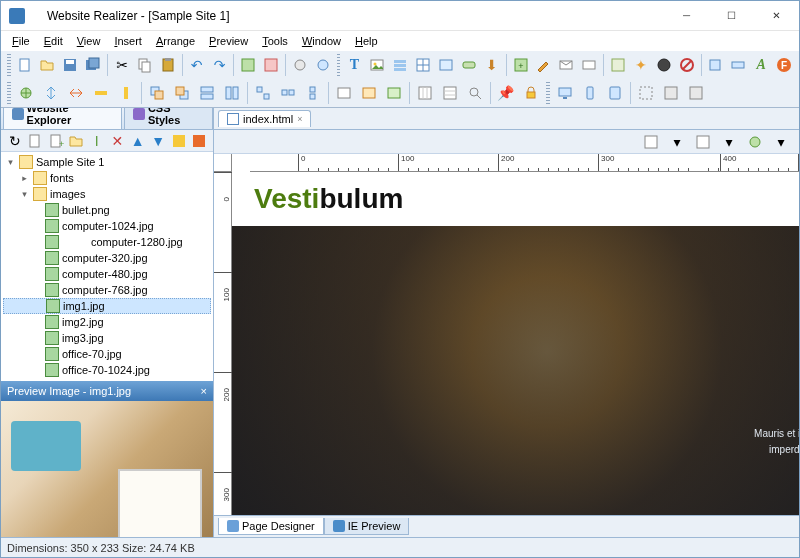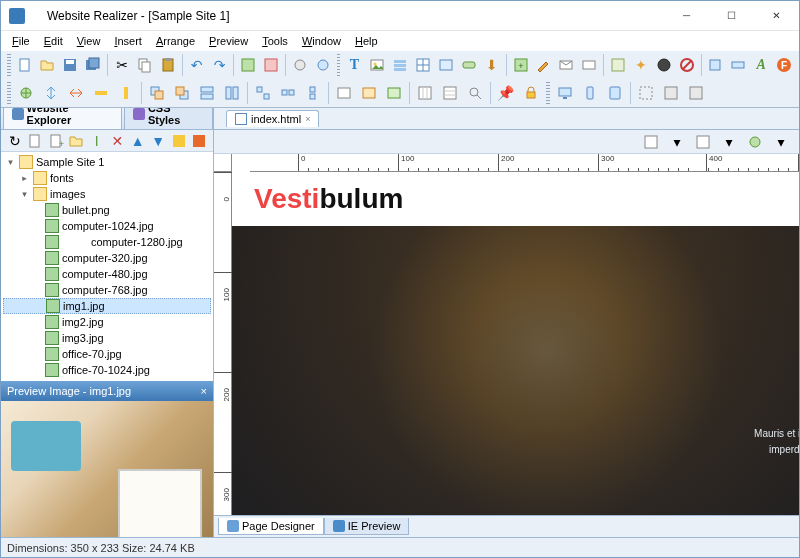--- a/index.html
+++ b/index.html
@@ -31,36 +31,36 @@
 .twisty { width: 11px; font-size: 9px; color: #666; text-align: center; }
 .fic { width: 14px; height: 14px; background: #f2d282; border: 1px solid #cca33a; }
 .fic.folder { background: #fde7a1; border-color: #d6a93a; }
 .fic.img { background: #a8d7a0; border-color: #4a8c3f; }
 .previewbar { height: 20px; background: linear-gradient(#6ea3d6,#3d78b5); color: #fff; display: flex; align-items: center; padding: 0 6px; font-size: 11px; justify-content: space-between; }
 .preview { height: 136px; background: linear-gradient(135deg,#f5ead6 0%, #e8d5b8 30%, #c9a876 55%, #a07f50 100%); position: relative; overflow:hidden;}
 .preview::before{content:"";position:absolute;left:10px;top:20px;width:70px;height:50px;background:#5fb2c9;border-radius:4px;}
 .preview::after{content:"";position:absolute;left:55%;top:50%;width:80px;height:70px;background:#fdfbf5;border:2px solid #ccc;}
 .right { flex: 1; display: flex; flex-direction: column; overflow: hidden; }
 .doc-tabs { height: 22px; background: #eaf0f7; display: flex; align-items: center; border-bottom: 1px solid #9db8d5; font-size: 11px; }
-.doc-tab { padding: 2px 8px; background: #fff; border: 1px solid #9db8d5; border-bottom: none; border-radius: 3px 3px 0 0; margin-left: 12px; display: flex; align-items: center; gap: 4px; }
+.doc-tab { padding: 2px 8px; background: #fff; border: 1px solid #9db8d5; border-bottom: none; border-radius: 3px 3px 0 0; margin-left: 4px; display: flex; align-items: center; gap: 4px; }
 .doc-tab .x { color: #888; font-size: 9px; }
 .doc-toolbar { height: 24px; background: #eaf0f7; display: flex; align-items: center; justify-content: flex-end; padding: 0 6px; gap: 2px; border-bottom: 1px solid #c5d5e8; }
 .ruler-h { height: 18px; background: #fff; border-bottom: 1px solid #888; position: relative; overflow: hidden; margin-left: 18px; font-size: 8px; color: #333; }
 .ruler-h .tick { position: absolute; top: 0; border-left: 1px solid #555; height: 18px; padding-left: 2px; }
 .ruler-h .minor { height: 4px; top: 14px; }
 .editor-wrap { flex: 1; display: flex; overflow: hidden; }
 .ruler-v { width: 18px; background: #fff; border-right: 1px solid #888; position: relative; font-size: 8px; color: #333; }
 .ruler-v .vtick { position: absolute; left: 0; width: 18px; border-top: 1px solid #555; transform-origin: left top; }
 .ruler-v .vtick span { display: block; transform: rotate(-90deg) translate(-14px,2px); width: 20px; }
 .canvas { flex: 1; overflow: hidden; position: relative; background: #2b2b2b; }
 .page { position: absolute; left: 0; top: 0; width: 900px; background: #fff; }
 .hero { height: 400px; background: linear-gradient(rgba(20,25,35,0.55),rgba(20,25,35,0.75)), radial-gradient(circle at 35% 45%, #f8c56b 0%, #d89530 12%, #6b4a20 28%, #3b2c1a 55%, #1f1a14 100%); color: #fff; position: relative; }
 .navbar { position: absolute; top: 0; left: 0; right: 0; height: 54px; background: #fff; display: flex; align-items: center; padding: 0 22px; }
 .logo { font-family: Georgia, 'Times New Roman', serif; font-size: 28px; font-weight: bold; }
-.logo .blue { color: #ef4444; }
+.logo .blue { color: #4d7c0f; }
 .logo .black { color: #111; }
 .navspacer { flex: 1; }
 .herotext { position: absolute; right: 20px; top: 180px; text-align: right; color: #fff; }
 .herotext .sub { font-size: 16px; letter-spacing: 2px; font-weight: 600; }
 .herotext .big { font-size: 30px; letter-spacing: 1px; font-weight: 400; font-family: Georgia, serif; margin-top: 6px; }
 .herotext .para { font-size: 10px; margin-top: 16px; line-height: 1.6; max-width: 420px; float: right; color: #dfe6ee; }
 .bottom-tabs { height: 22px; background: #eaf0f7; display: flex; align-items: center; border-top: 1px solid #9db8d5; font-size: 11px; padding-left: 4px; }
 .btab { padding: 2px 8px; background: #fff; border: 1px solid #9db8d5; border-top: none; display: flex; align-items: center; gap: 3px; }
 .btab.inactive { background: #dbe7f4; }
 .btab .bic { width: 12px; height: 12px; background: #6aa0d8; border-radius: 2px; }
@@ -583,21 +583,21 @@
           <div class="tick" style="left: 348px;">300</div>
           <div class="tick minor" style="left: 358px;"></div>
           <div class="tick minor" style="left: 368px;"></div>
           <div class="tick minor" style="left: 378px;"></div>
           <div class="tick minor" style="left: 388px;"></div>
           <div class="tick minor" style="left: 398px;"></div>
           <div class="tick minor" style="left: 408px;"></div>
           <div class="tick minor" style="left: 418px;"></div>
           <div class="tick minor" style="left: 428px;"></div>
           <div class="tick minor" style="left: 438px;"></div>
-          <div class="tick" style="left: 456px;">400</div>
+          <div class="tick" style="left: 470px;">400</div>
           <div class="tick minor" style="left: 458px;"></div>
           <div class="tick minor" style="left: 468px;"></div>
           <div class="tick minor" style="left: 478px;"></div>
           <div class="tick minor" style="left: 488px;"></div>
           <div class="tick minor" style="left: 498px;"></div>
           <div class="tick minor" style="left: 508px;"></div>
           <div class="tick minor" style="left: 518px;"></div>
           <div class="tick minor" style="left: 528px;"></div>
           <div class="tick minor" style="left: 538px;"></div>
           <div class="tick" style="left: 548px;">500</div>

